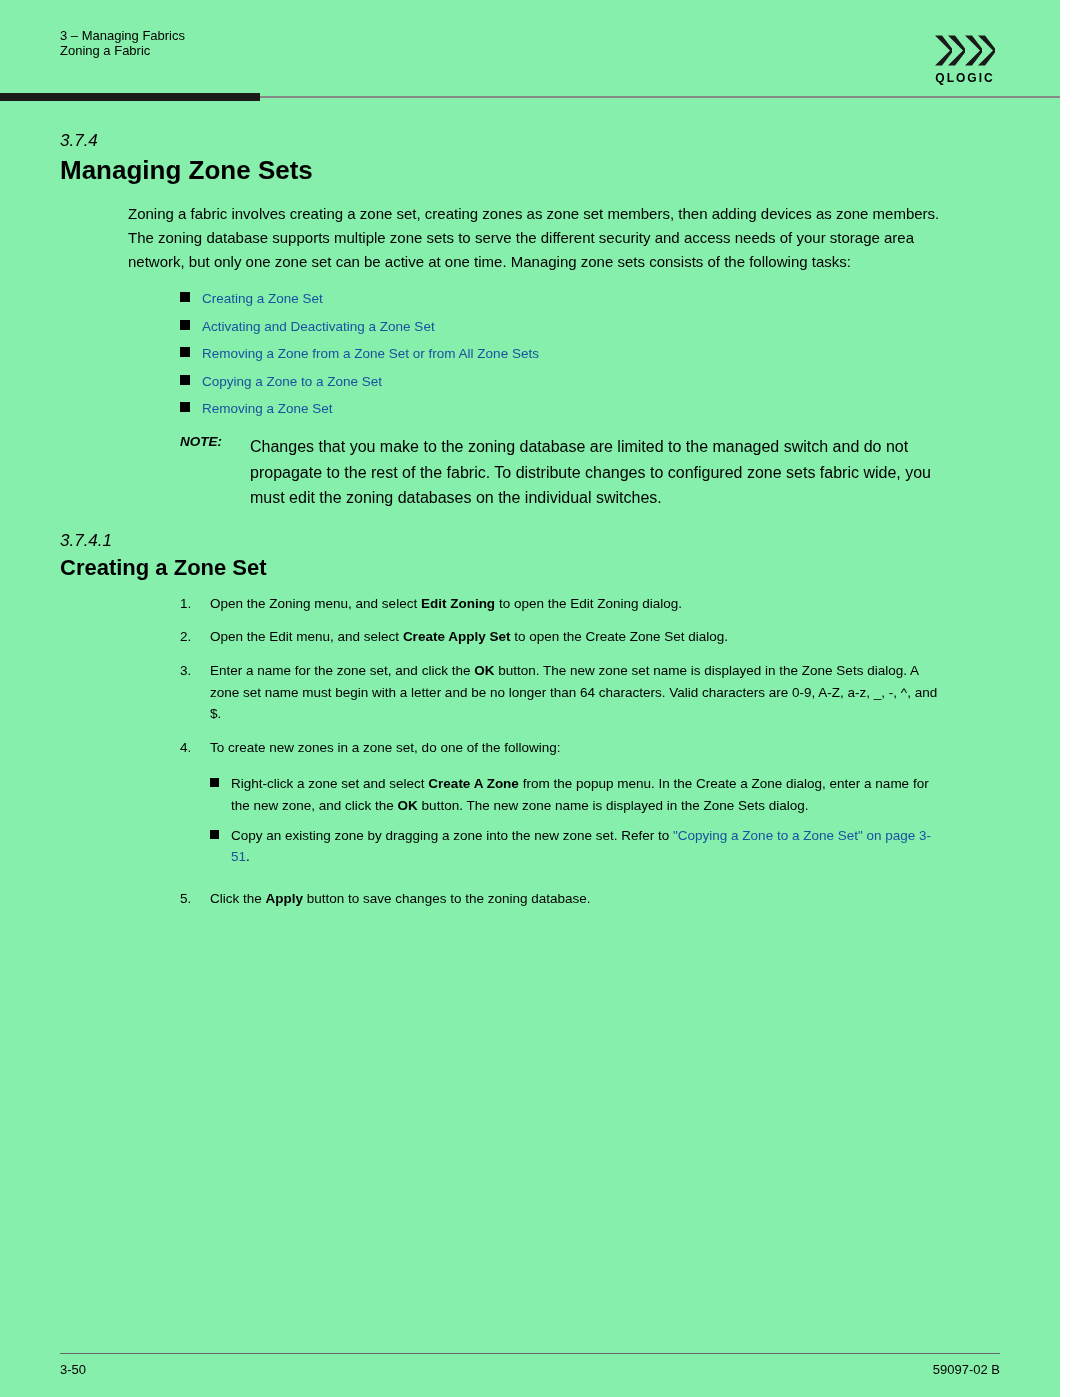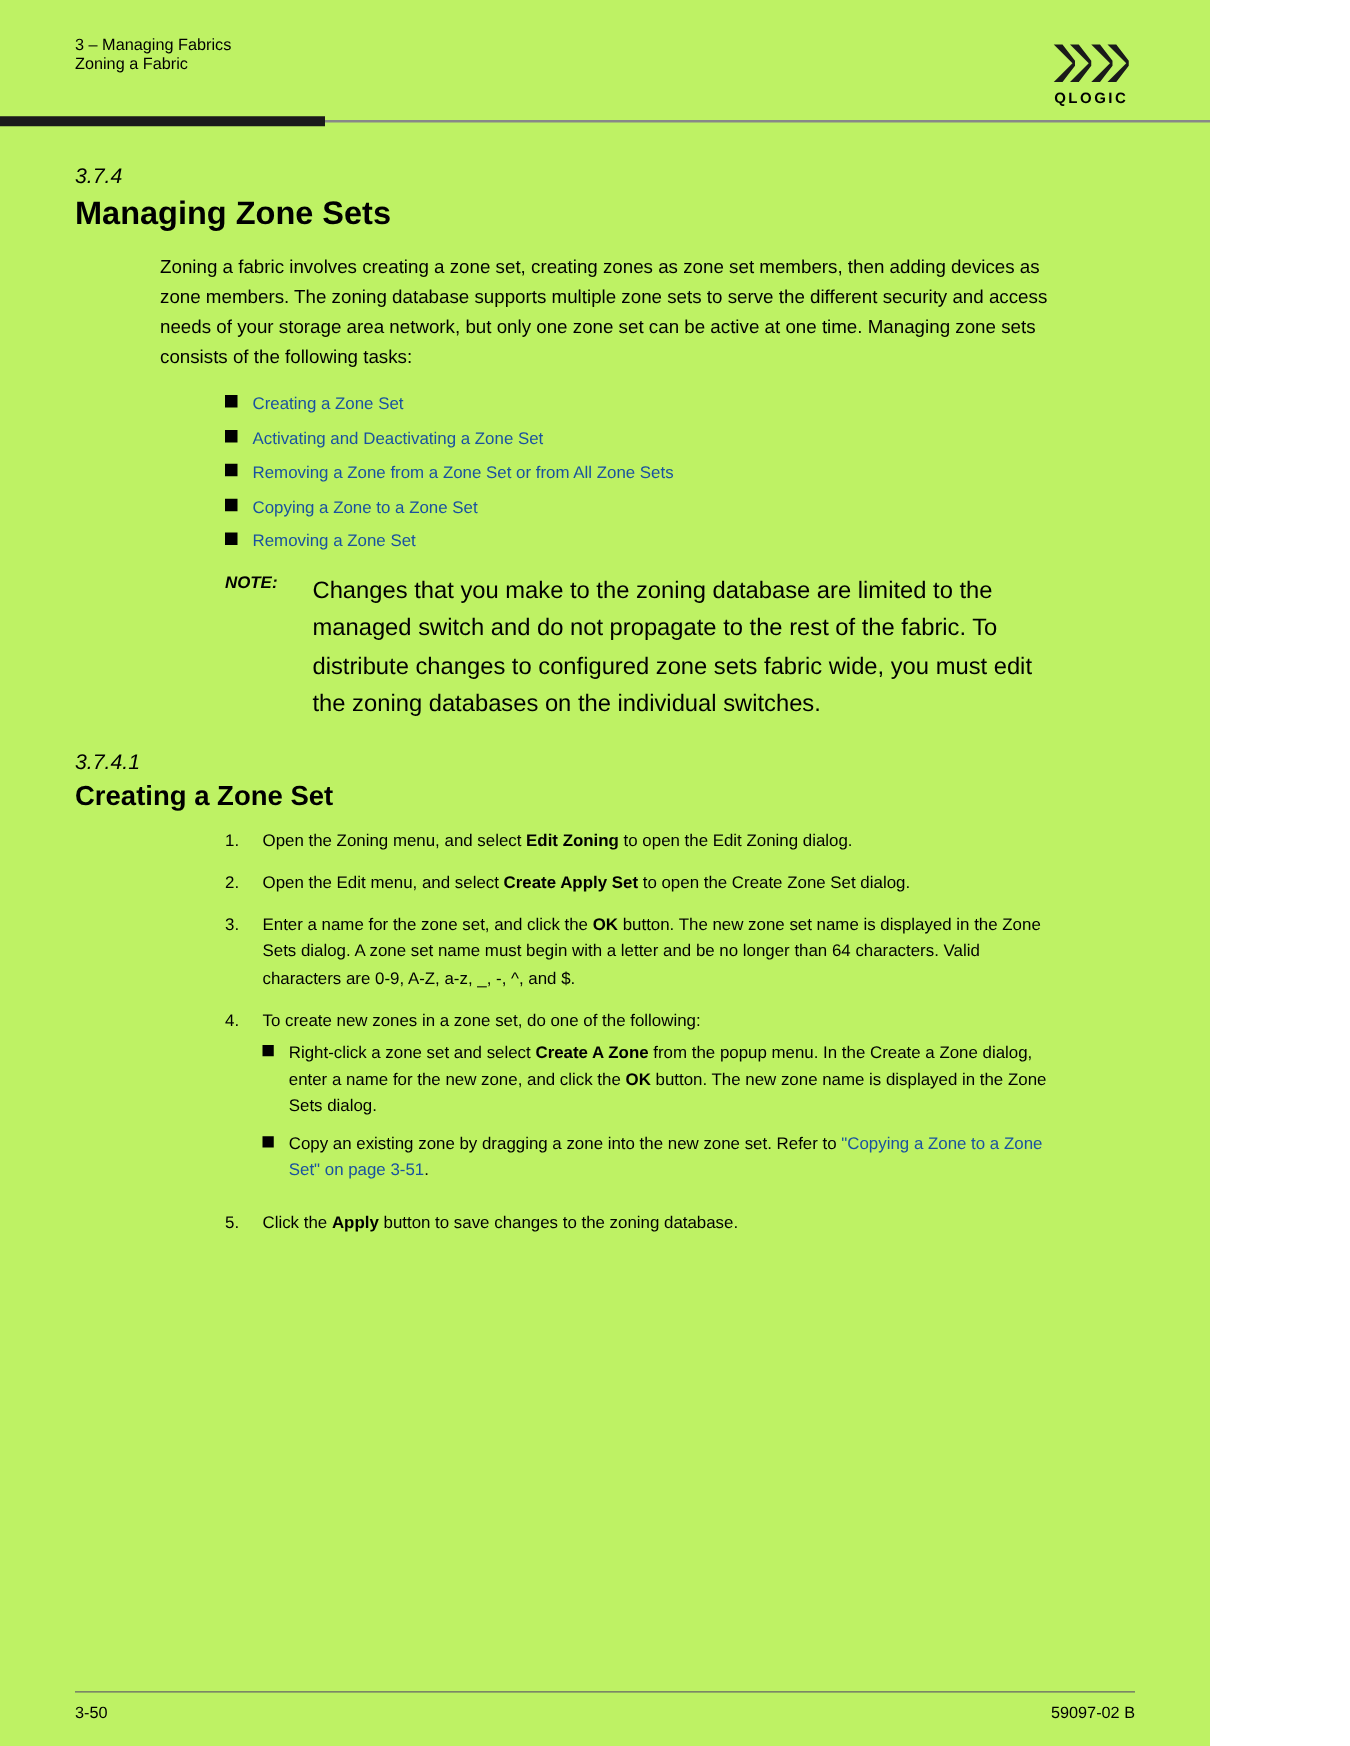--- a/index.html
+++ b/index.html
@@ -7,25 +7,25 @@
       font-family: Arial, Helvetica, sans-serif;
       font-size: 14px;
       color: #000;
       background: #fff;
       width: 1080px;
       min-height: 1397px;
       position: relative;
     }
 
     .page-container {
-      width: 968px;
+      width: 1060px;
       min-height: 1397px;
       padding: 0;
       position: relative;
-      background: #bef264;
+      background: #86efac;
     }
 
     
     .header {
       display: flex;
       justify-content: space-between;
       align-items: flex-start;
       padding: 28px 60px 0 60px;
     }
 
@@ -153,21 +153,21 @@
 
     .note-label {
       font-weight: bold;
       font-style: italic;
       font-size: 13.5px;
       min-width: 70px;
       padding-top: 0;
     }
 
     .note-text {
-      font-size: 19px;
+      font-size: 16px;
       line-height: 1.6;
     }
 
     
     .numbered-list {
       margin-left: 120px;
       margin-right: 60px;
       list-style: none;
       counter-reset: step-counter;
       margin-bottom: 14px;
@@ -187,21 +187,21 @@
       font-weight: normal;
     }
 
     .step-text {
       flex: 1;
     }
 
     
     .sub-bullet-list {
       list-style: none;
-      margin-top: 4px;
+      margin-top: 15px;
     }
 
     .sub-bullet-list li {
       display: flex;
       align-items: flex-start;
       margin-bottom: 8px;
       font-size: 13.5px;
       line-height: 1.6;
     }
 

